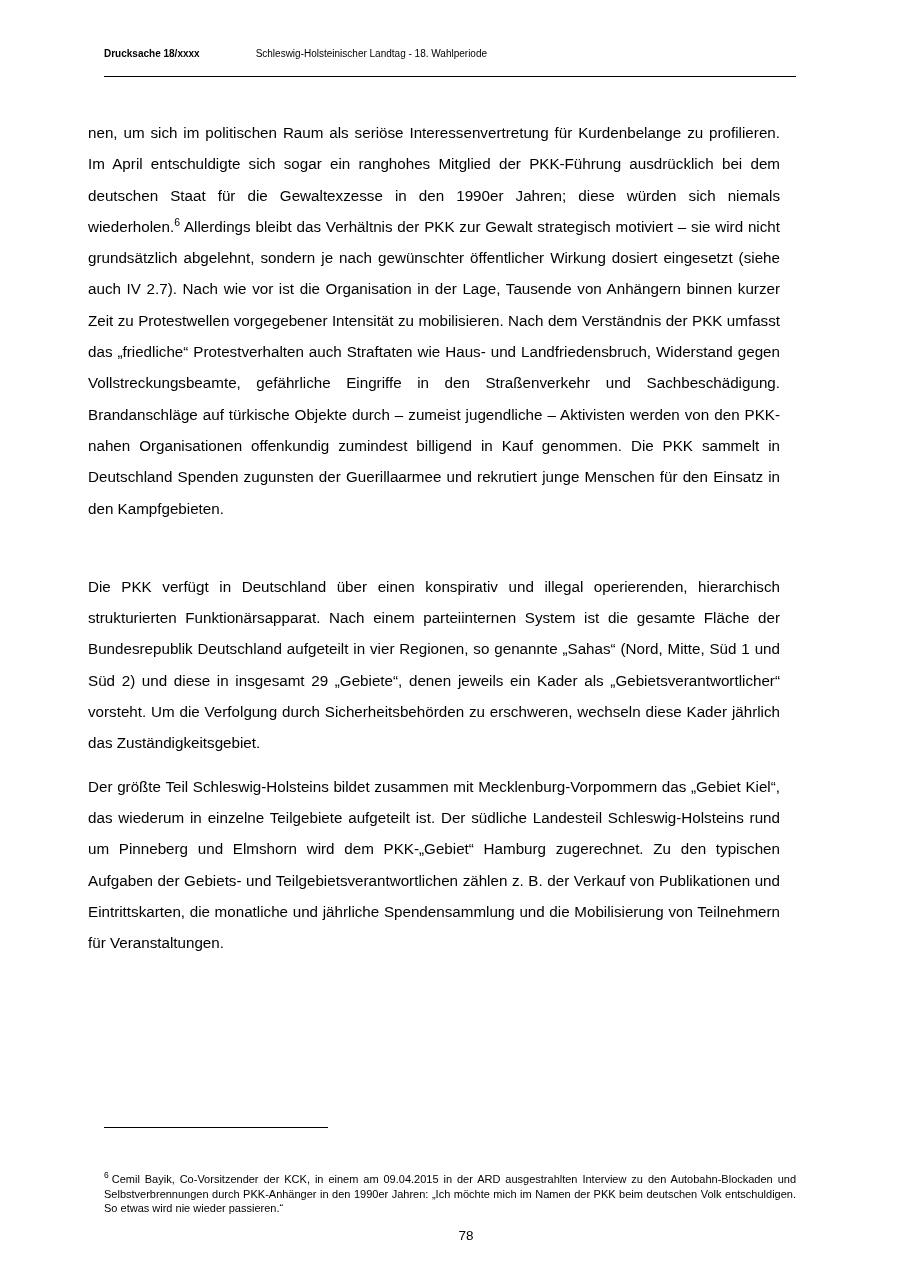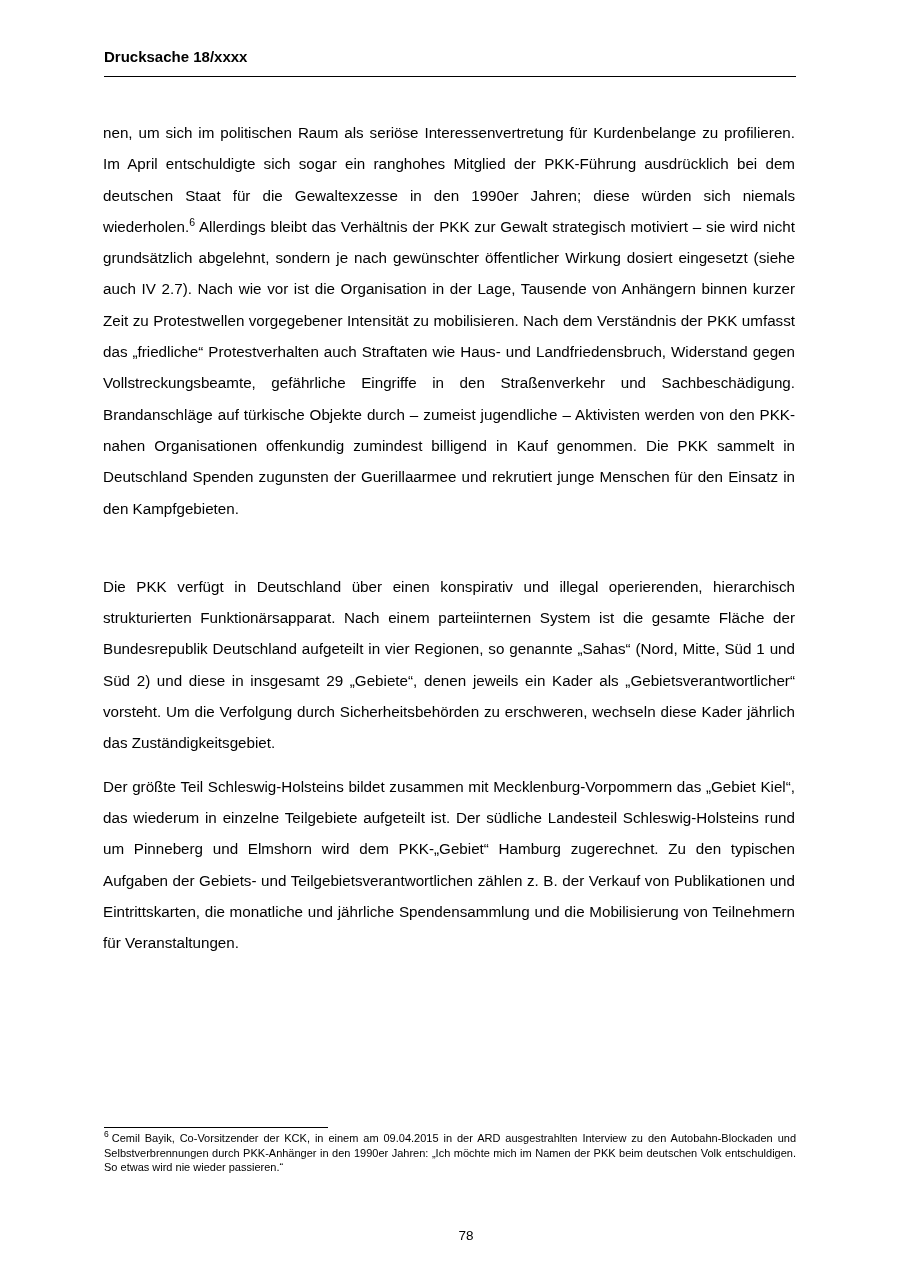--- a/index.html
+++ b/index.html
@@ -22,42 +22,42 @@
     height: 1272px;
     box-sizing: border-box;
   }
   .header {
     position: absolute;
     left: 104px;
     top: 48px;
     width: 692px;
     display: flex;
     align-items: baseline;
-    font-size: 15px;
+    font-size: 10px;
     text-align: center;
   }
   .header-left {
     font-weight: bold;
     white-space: nowrap;
   }
   .header-right {
     margin-left: 56px;
     white-space: nowrap;
   }
   .header-rule {
     position: absolute;
     left: 104px;
     top: 76px;
     width: 692px;
     height: 0;
     border-top: 1.4px solid #000;
   }
   .body-area {
     position: absolute;
-    left: 103px;
+    left: 88px;
     top: 117px;
     width: 692px;
   }
   p.para {
     margin: 0;
     font-size: 15.2px;
     line-height: 31.3px;
     text-align: justify;
     text-justify: inter-word;
     hyphens: manual;
@@ -77,21 +77,21 @@
     position: absolute;
     left: 104px;
     top: 1127px;
     width: 224px;
     height: 0;
     border-top: 1px solid #000;
   }
   .footnote {
     position: absolute;
     left: 104px;
-    top: 1131px;
+    top: 1172px;
     width: 692px;
     font-size: 11px;
     line-height: 14.6px;
     text-align: justify;
   }
   .footnote .fn-num {
     font-size: 8.5px;
     vertical-align: super;
     line-height: 0;
     margin-right: 3px;
@@ -105,20 +105,21 @@
     font-size: 13.5px;
   }
 </style>
 </head>
 <body>
 
 <div class="page">
 
   <div class="header">
     <span class="header-left">Drucksache 18/xxxx</span>
+    <span class="header-right">Schleswig-Holsteinischer Landtag - 18. Wahlperiode</span>
   </div>
   <div class="header-rule"></div>
 
   <div class="body-area">
     <p class="para"><span>nen, um sich im politischen Raum als seriöse Interessenvertretung für Kurdenbelange zu profilieren. Im April entschuldigte sich sogar ein ranghohes Mitglied der PKK-Führung ausdrücklich bei dem deutschen Staat für die Gewaltexzesse in den 1990er Jahren; diese würden sich niemals wiederholen.</span><sup class="fnref">6</sup><span> Allerdings bleibt das Verhältnis der PKK zur Gewalt strategisch motiviert – sie wird nicht grundsätzlich abgelehnt, sondern je nach gewünschter öffentlicher Wirkung dosiert eingesetzt (siehe auch IV 2.7). Nach wie vor ist die Organisation in der Lage, Tausende von Anhängern binnen kurzer Zeit zu Protestwellen vorgegebener Intensität zu mobilisieren. Nach dem Verständnis der PKK umfasst das „friedliche“ Protestverhalten auch Straftaten wie Haus- und Landfriedensbruch, Widerstand gegen Vollstreckungsbeamte, gefährliche Eingriffe in den Straßenverkehr und Sachbeschädigung. Brandanschläge auf türkische Objekte durch – zumeist jugendliche – Aktivisten werden von den PKK-nahen Organisationen offenkundig zumindest billigend in Kauf genommen. Die PKK sammelt in Deutschland Spenden zugunsten der Guerillaarmee und rekrutiert junge Menschen für den Einsatz in den Kampfgebieten.</span></p>
 
     <p class="para gap-before">Die PKK verfügt in Deutschland über einen konspirativ und illegal operierenden, hierarchisch strukturierten Funktionärsapparat. Nach einem parteiinternen System ist die gesamte Fläche der Bundesrepublik Deutschland aufgeteilt in vier Regionen, so genannte „Sahas“ (Nord, Mitte, Süd 1 und Süd 2) und diese in insgesamt 29 „Gebiete“, denen jeweils ein Kader als „Gebietsverantwortlicher“ vorsteht. Um die Verfolgung durch Sicherheitsbehörden zu erschweren, wechseln diese Kader jährlich das Zuständigkeitsgebiet.</p>
 
     <p class="para tight-before">Der größte Teil Schleswig-Holsteins bildet zusammen mit Mecklenburg-Vorpommern das „Gebiet Kiel“, das wiederum in einzelne Teilgebiete aufgeteilt ist. Der südliche Landesteil Schleswig-Holsteins rund um Pinneberg und Elmshorn wird dem PKK-„Gebiet“ Hamburg zugerechnet. Zu den typischen Aufgaben der Gebiets- und Teilgebietsverantwortlichen zählen z. B. der Verkauf von Publikationen und Eintrittskarten, die monatliche und jährliche Spendensammlung und die Mobilisierung von Teilnehmern für Veranstaltungen.</p>
   </div>

